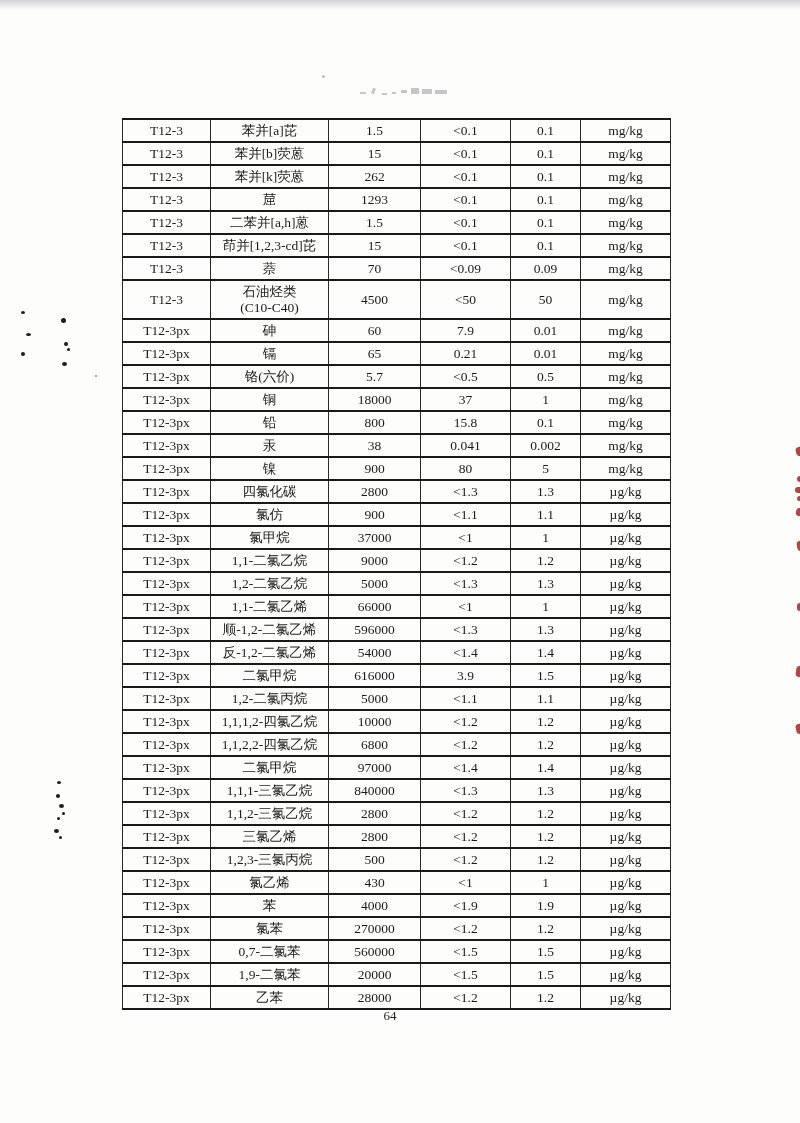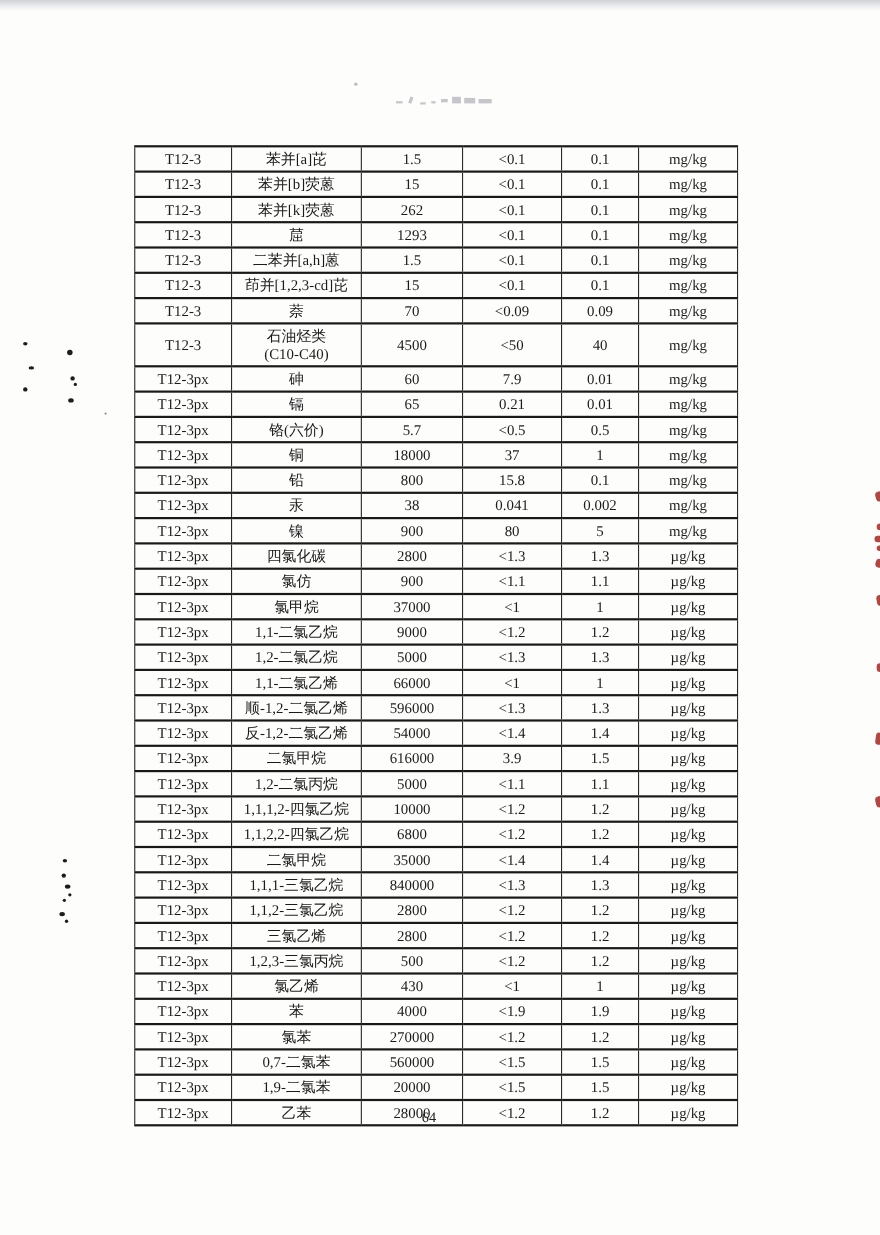--- a/index.html
+++ b/index.html
@@ -15,21 +15,21 @@
   .top-scan-edge{
     position:absolute;left:0;top:0;width:800px;height:10px;
     background:linear-gradient(to bottom,#c9cacf 0%,#e3e4e8 45%,rgba(253,253,252,0) 100%);
     opacity:.85;
   }
   
   .smudge{position:absolute;left:358px;top:85px;width:95px;height:14px;filter:blur(0.7px);opacity:.55;}
   .smudge i{position:absolute;background:#9a9aa2;display:block;}
   
   table.results{
-    position:absolute;left:122px;top:132px;width:548px;
+    position:absolute;left:122px;top:118px;width:548px;
     border-collapse:collapse;table-layout:fixed;
   }
   table.results td{
     border:1.2px solid #2a2a2a;
     border-top:2px solid #191919;
     border-bottom:2px solid #191919;
     text-align:center;vertical-align:middle;
     font-size:13.5px;line-height:1.15;
     padding:0 2px;
     white-space:pre-line;
@@ -158,21 +158,21 @@
     <td>&lt;0.09</td>
     <td>0.09</td>
     <td>mg/kg</td>
   </tr>
         <tr class="tall">
     <td>T12-3</td>
     <td>石油烃类
 (C10-C40)</td>
     <td>4500</td>
     <td>&lt;50</td>
-    <td>40</td>
+    <td>50</td>
     <td>mg/kg</td>
   </tr>
         <tr>
     <td>T12-3px</td>
     <td>砷</td>
     <td>60</td>
     <td>7.9</td>
     <td>0.01</td>
     <td>mg/kg</td>
   </tr>
@@ -316,21 +316,21 @@
     <td>T12-3px</td>
     <td>1,1,2,2-四氯乙烷</td>
     <td>6800</td>
     <td>&lt;1.2</td>
     <td>1.2</td>
     <td>µg/kg</td>
   </tr>
         <tr>
     <td>T12-3px</td>
     <td>二氯甲烷</td>
-    <td>35000</td>
+    <td>97000</td>
     <td>&lt;1.4</td>
     <td>1.4</td>
     <td>µg/kg</td>
   </tr>
         <tr>
     <td>T12-3px</td>
     <td>1,1,1-三氯乙烷</td>
     <td>840000</td>
     <td>&lt;1.3</td>
     <td>1.3</td>

